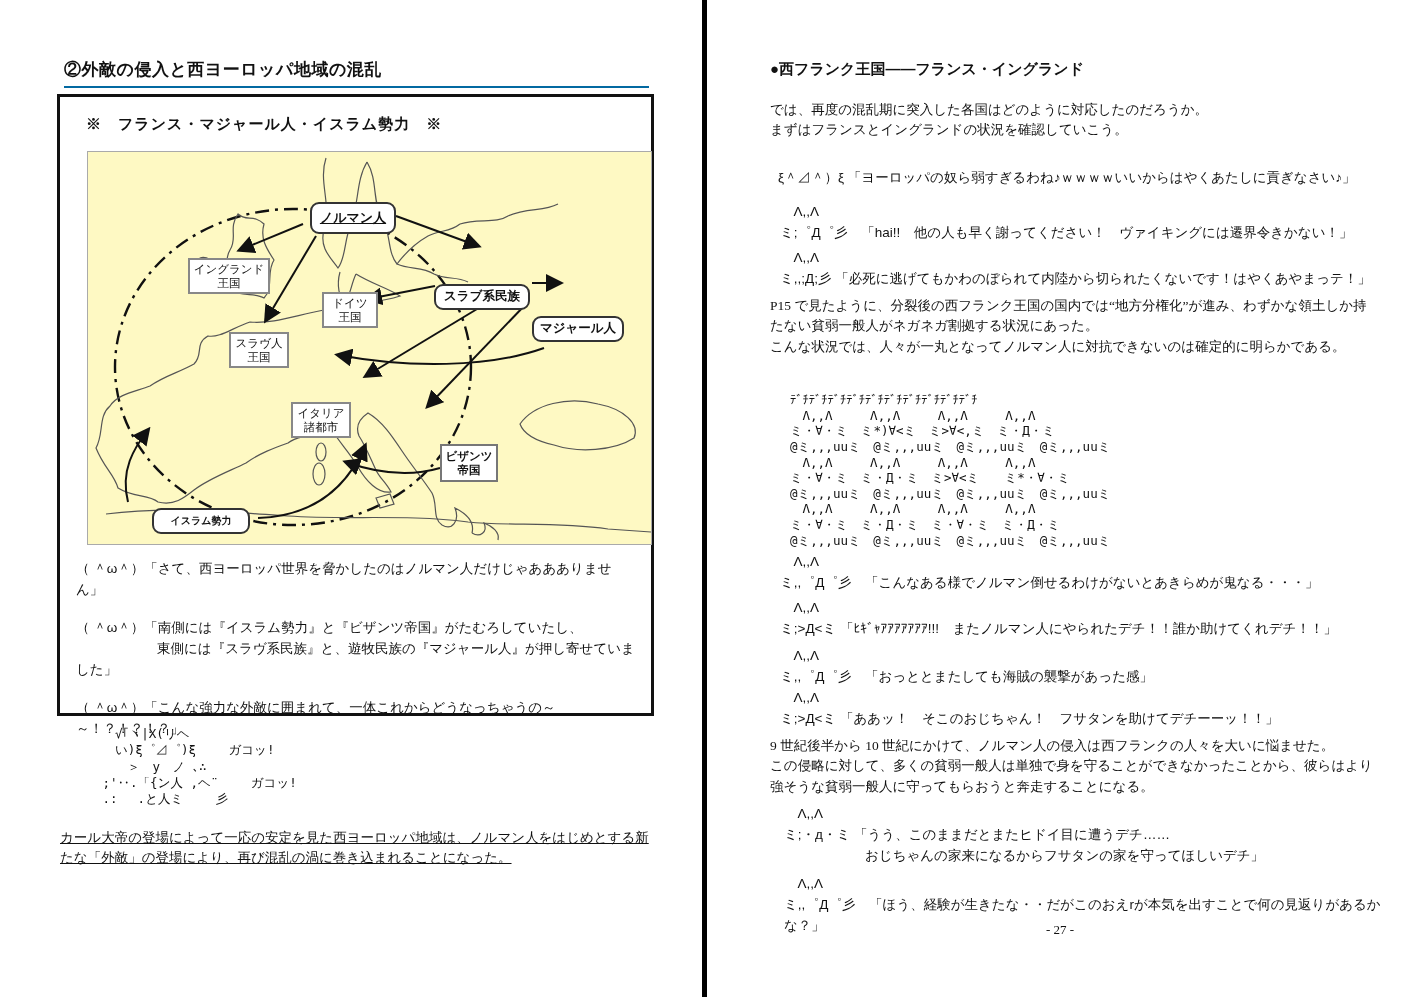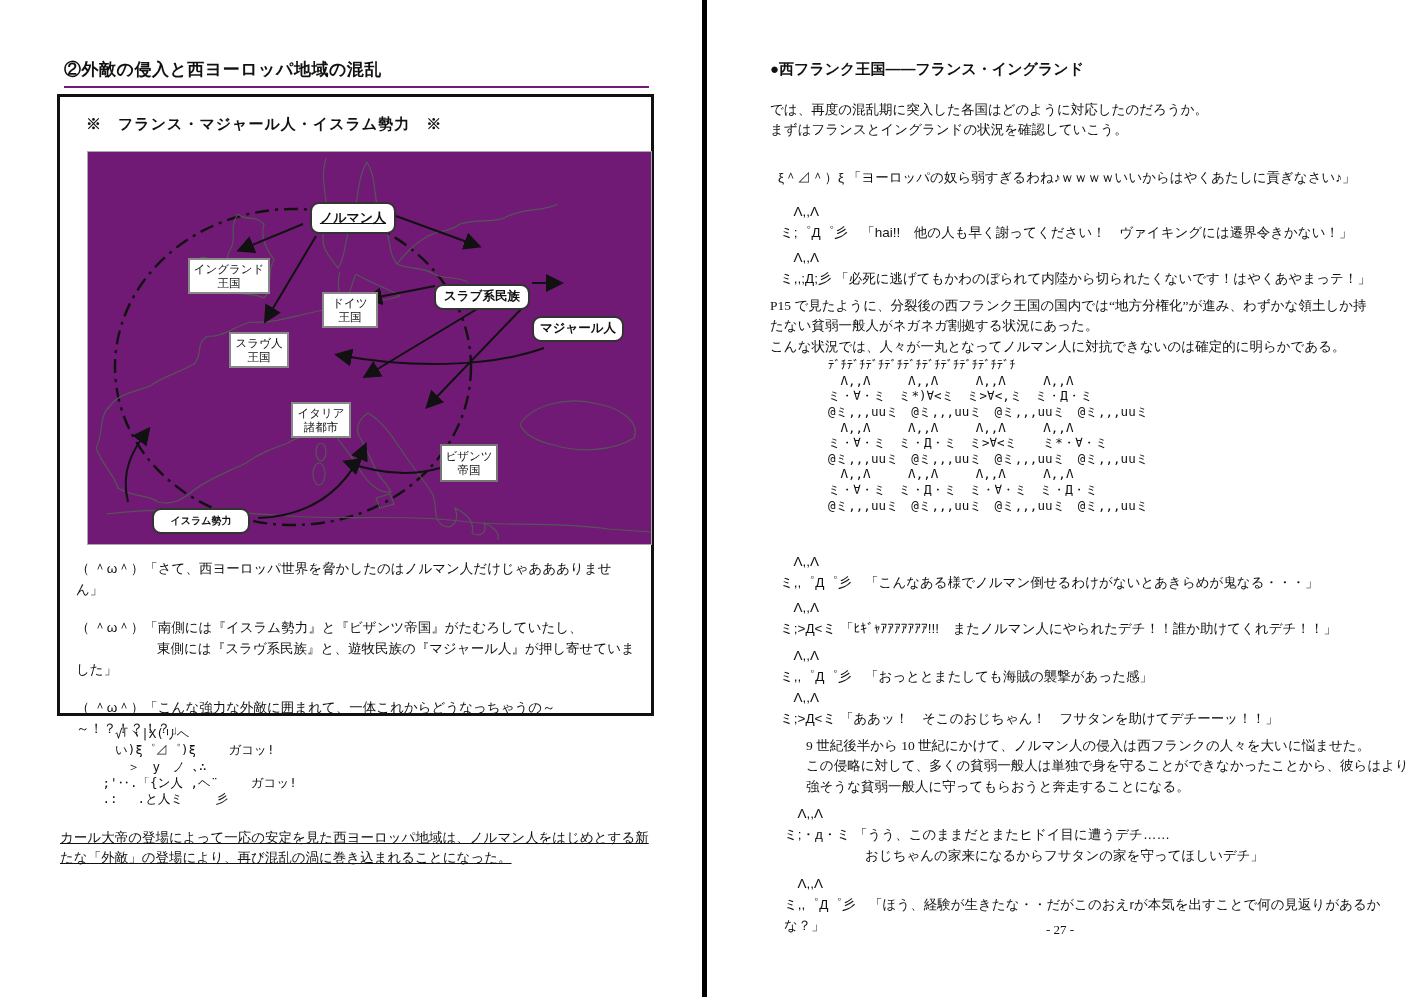--- a/index.html
+++ b/index.html
@@ -1,28 +1,28 @@
 <!DOCTYPE html>
 <html><head>
 <meta charset="utf-8">
 <style>
   html,body{margin:0;padding:0;background:#fff;}
   body{width:1412px;height:997px;position:relative;font-family:"Liberation Sans",sans-serif;color:#111;overflow:hidden;}
   .page{position:absolute;top:0;width:704px;height:997px;background:#fff;}
   #page-left{left:0;}
   #page-right{left:708px;}
   .divider{position:absolute;left:702px;top:0;width:5px;height:997px;background:#000;}
-  .title{position:absolute;left:64px;top:58px;width:585px;font-size:17px;font-weight:bold;border-bottom:2px solid #701a75;padding-bottom:5px;letter-spacing:.5px;}
+  .title{position:absolute;left:64px;top:58px;width:585px;font-size:17px;font-weight:bold;border-bottom:2px solid #0369a1;padding-bottom:5px;letter-spacing:.5px;}
   .bigbox{position:absolute;left:57px;top:94px;width:591px;height:616px;border:3px solid #111;background:#fff;}
   .boxheading{position:absolute;left:26px;top:18px;font-size:15px;font-weight:bold;letter-spacing:1px;}
-  .mapwrap{position:absolute;left:27px;top:54px;width:563px;height:392px;border:1px solid #aaa;background:#701a75;}
+  .mapwrap{position:absolute;left:27px;top:54px;width:563px;height:392px;border:1px solid #aaa;background:#fef9c3;}
   .mapwrap svg{position:absolute;left:0;top:0;}
   .map-label{position:absolute;background:#fff;border:2px solid #888;display:flex;align-items:center;justify-content:center;text-align:center;font-size:11.5px;line-height:1.25;white-space:pre;padding:1px 4px;box-sizing:border-box;}
   .map-label.rounded{border:2px solid #333;border-radius:9px;font-weight:bold;}
-  .map-label.boldbox{font-weight:normal;border-color:#777;}
+  .map-label.boldbox{font-weight:bold;border-color:#777;}
   .map-label.underlined{text-decoration:underline;}
   .dlg{font-family:"Liberation Sans",sans-serif;font-size:13.5px;line-height:1.55;white-space:pre-wrap;margin:0;}
   .dialogs-left{position:absolute;left:16px;top:462px;width:562px;display:flex;flex-direction:column;gap:17px;}
   .aa{font-family:"DejaVu Sans Mono",monospace;font-size:12.5px;line-height:1.3;white-space:pre;margin:0;}
   .para{font-family:"Liberation Serif",serif;font-size:13.5px;line-height:1.5;white-space:pre-wrap;margin:0;}
   .pagenum{position:absolute;left:0;top:922px;width:100%;text-align:center;font-family:"Liberation Serif",serif;font-size:13px;}
   .abs{position:absolute;}
 </style>
 </head>
 <body>
@@ -115,41 +115,41 @@
 
   <pre class="dlg abs" style="left:70px;top:168px;">ξ＾⊿＾）ξ 「ヨーロッパの奴ら弱すぎるわね♪ｗｗｗｗいいからはやくあたしに貢ぎなさい♪」</pre>
   <pre class="dlg abs" style="left:72px;top:202px;">　Λ,,Λ
 ミ;゜Д゜彡　「hai!!　他の人も早く謝ってください！　ヴァイキングには遷界令きかない！」</pre>
   <pre class="dlg abs" style="left:72px;top:248px;">　Λ,,Λ
 ミ,,;Д;彡 「必死に逃げてもかわのぼられて内陸から切られたくないです！はやくあやまっテ！」</pre>
 
   <div class="para abs" style="left:62px;top:296px;width:604px;">P15 で見たように、分裂後の西フランク王国の国内では“地方分権化”が進み、わずかな領土しか持たない貧弱一般人がネガネガ割拠する状況にあった。
 こんな状況では、人々が一丸となってノルマン人に対抗できないのは確定的に明らかである。</div>
 
-  <pre class="aa abs" style="left:82px;top:357px;line-height:1.25;margin-left:38px;">ﾃﾞﾁﾃﾞﾁﾃﾞﾁﾃﾞﾁﾃﾞﾁﾃﾞﾁﾃﾞﾁﾃﾞﾁﾃﾞﾁﾃﾞﾁ
+  <pre class="aa abs" style="left:82px;top:392px;line-height:1.25;">ﾃﾞﾁﾃﾞﾁﾃﾞﾁﾃﾞﾁﾃﾞﾁﾃﾞﾁﾃﾞﾁﾃﾞﾁﾃﾞﾁﾃﾞﾁ
 　Λ,,Λ　　　Λ,,Λ　　　Λ,,Λ　　　Λ,,Λ
 ミ・∀・ミ　ミ*)∀&lt;ミ　ミ&gt;∀&lt;,ミ　ミ・Д・ミ
 @ミ,,,uuミ　@ミ,,,uuミ　@ミ,,,uuミ　@ミ,,,uuミ
 　Λ,,Λ　　　Λ,,Λ　　　Λ,,Λ　　　Λ,,Λ
 ミ・∀・ミ　ミ・Д・ミ　ミ&gt;∀&lt;ミ　　ミ*・∀・ミ
 @ミ,,,uuミ　@ミ,,,uuミ　@ミ,,,uuミ　@ミ,,,uuミ
 　Λ,,Λ　　　Λ,,Λ　　　Λ,,Λ　　　Λ,,Λ
 ミ・∀・ミ　ミ・Д・ミ　ミ・∀・ミ　ミ・Д・ミ
 @ミ,,,uuミ　@ミ,,,uuミ　@ミ,,,uuミ　@ミ,,,uuミ</pre>
 
   <pre class="dlg abs" style="left:72px;top:552px;">　Λ,,Λ
 ミ,,゜Д゜彡　「こんなある様でノルマン倒せるわけがないとあきらめが鬼なる・・・」</pre>
   <pre class="dlg abs" style="left:72px;top:598px;">　Λ,,Λ
 ミ;&gt;Д&lt;ミ 「ﾋｷﾞｬｱｱｱｱｱｱｱ!!!　またノルマン人にやられたデチ！！誰か助けてくれデチ！！」</pre>
   <pre class="dlg abs" style="left:72px;top:646px;">　Λ,,Λ
 ミ,,゜Д゜彡　「おっととまたしても海賊の襲撃があった感」</pre>
   <pre class="dlg abs" style="left:72px;top:688px;">　Λ,,Λ
 ミ;&gt;Д&lt;ミ 「ああッ！　そこのおじちゃん！　フサタンを助けてデチーーッ！！」</pre>
 
-  <div class="para abs" style="left:62px;top:736px;width:604px;margin-left:36px;">9 世紀後半から 10 世紀にかけて、ノルマン人の侵入は西フランクの人々を大いに悩ませた。
+  <div class="para abs" style="left:62px;top:736px;width:604px;">9 世紀後半から 10 世紀にかけて、ノルマン人の侵入は西フランクの人々を大いに悩ませた。
 この侵略に対して、多くの貧弱一般人は単独で身を守ることができなかったことから、彼らはより強そうな貧弱一般人に守ってもらおうと奔走することになる。</div>
 
   <pre class="dlg abs" style="left:76px;top:804px;">　Λ,,Λ
 ミ;・д・ミ 「うう、このままだとまたヒドイ目に遭うデチ……
 　　　　　　おじちゃんの家来になるからフサタンの家を守ってほしいデチ」</pre>
   <pre class="dlg abs" style="left:76px;top:874px;">　Λ,,Λ
 ミ,,゜Д゜彡　「ほう、経験が生きたな・・だがこのおえrが本気を出すことで何の見返りがあるかな？」</pre>
 
   <div class="pagenum">- 27 -</div>
 </div>

